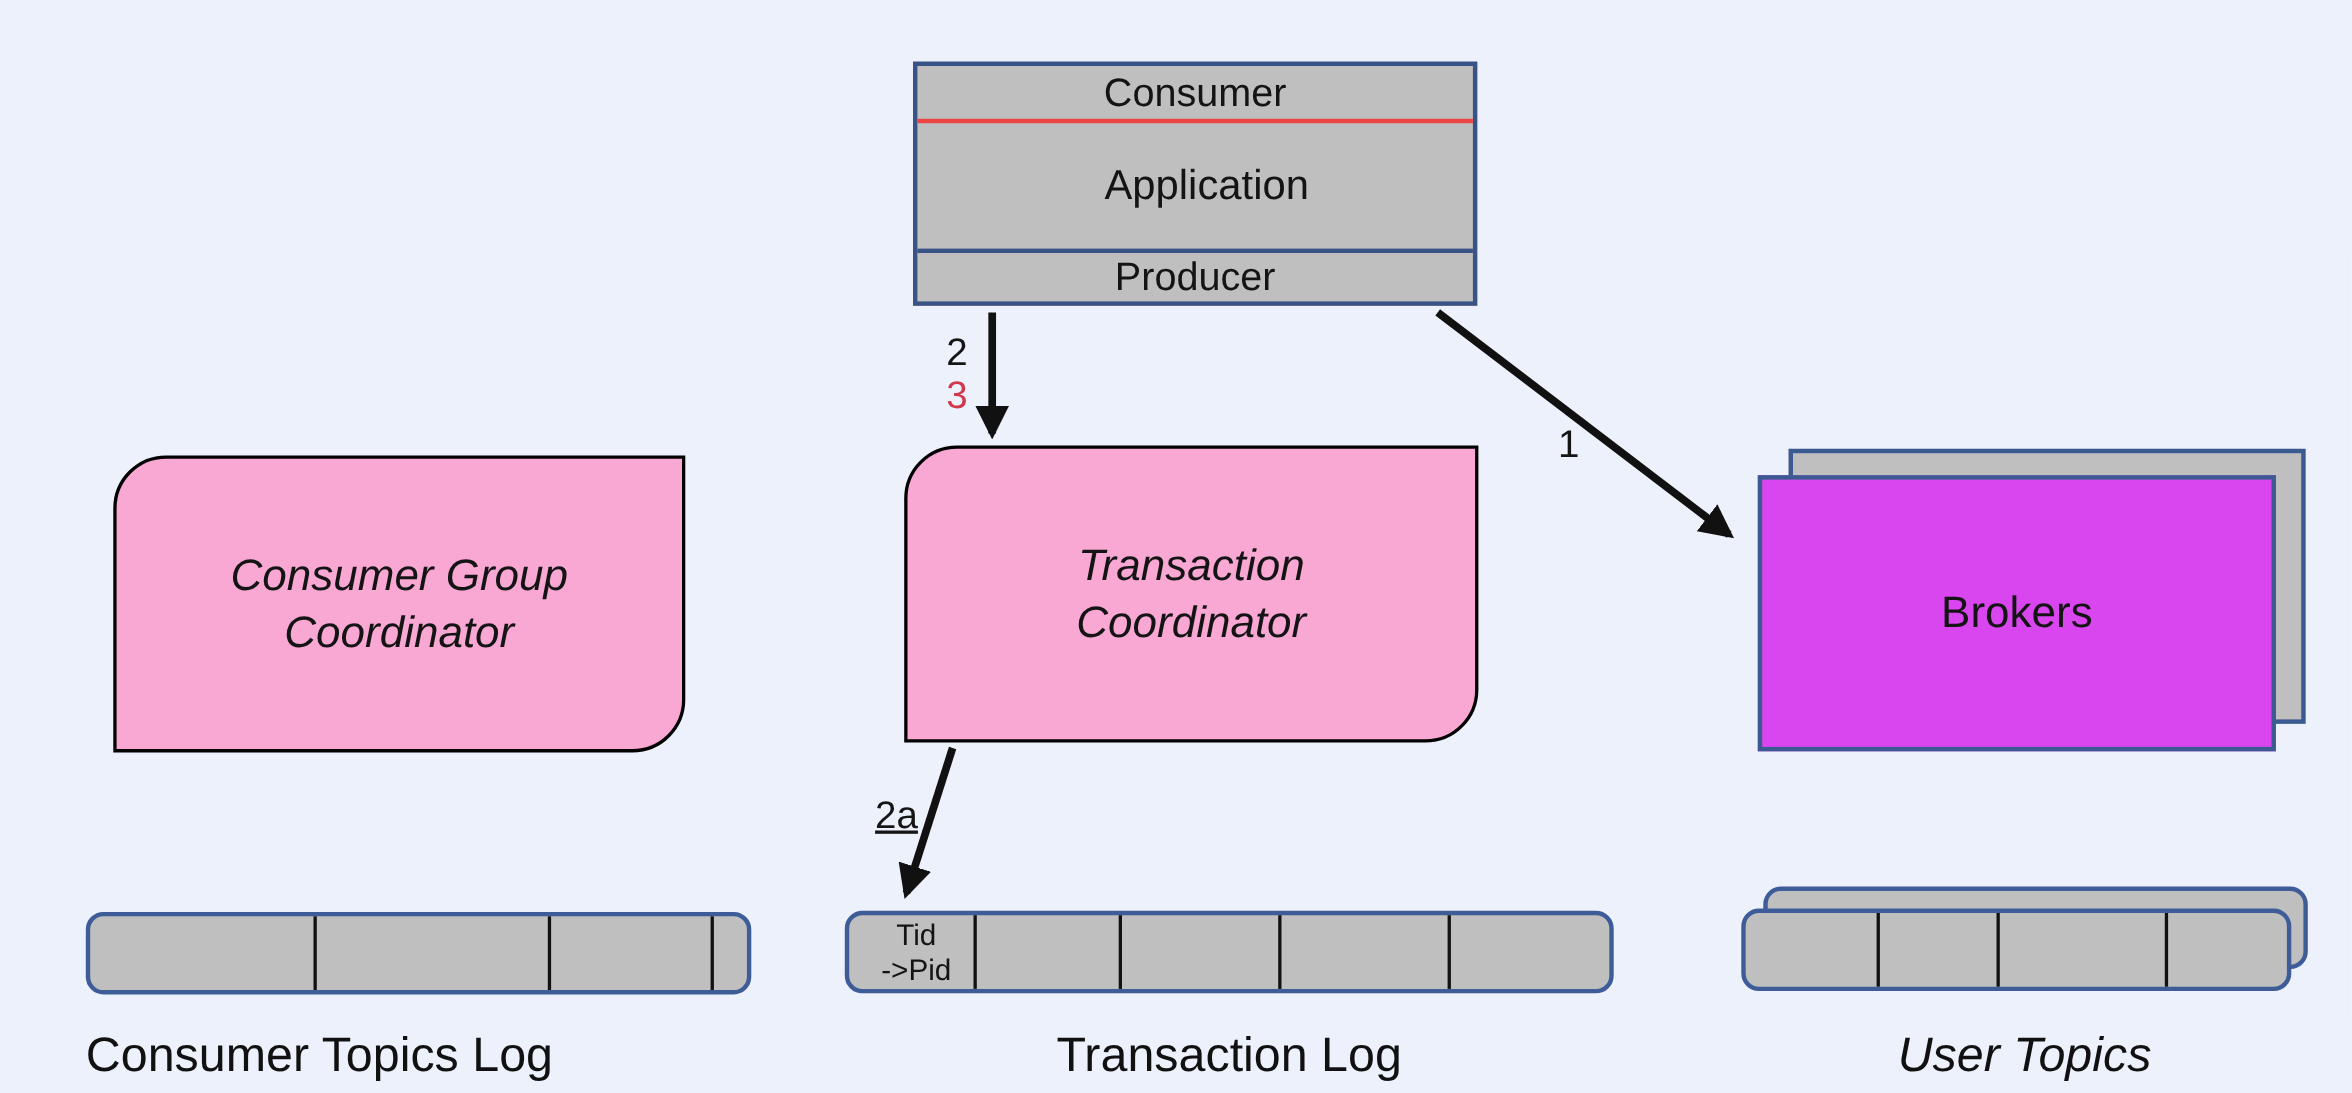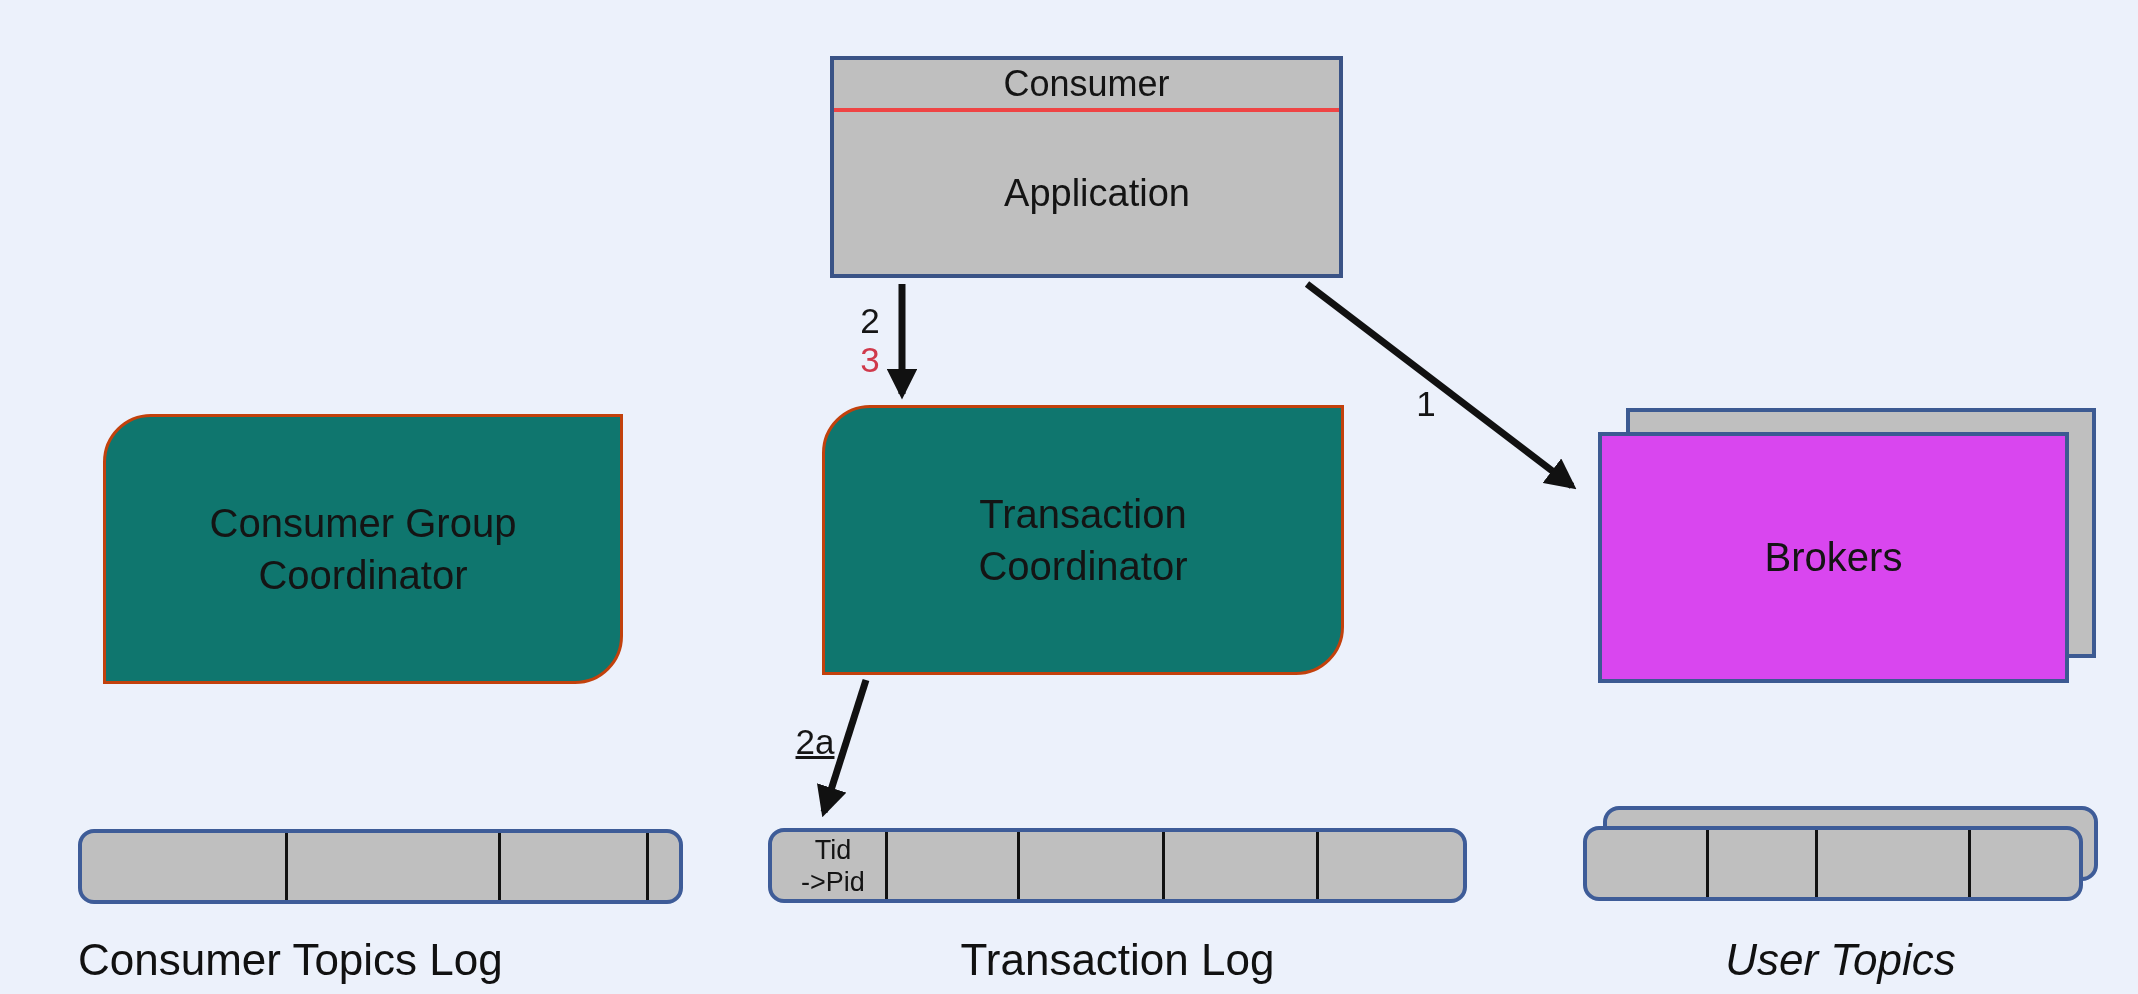--- a/index.html
+++ b/index.html
@@ -7,28 +7,29 @@
   .canvas{
     position:relative;
     width:2138px;height:994px;
     background:#ecf1fb;
     overflow:hidden;
     color:#141414;
   }
   
   .gbox{
     position:absolute;
-    background:#0f766e;
-    border:3px solid #c2410c;
+    background:#f9a8d4;
+    border:3px solid #000000;
     box-sizing:border-box;
     display:flex;align-items:center;justify-content:center;
     text-align:center;
     font-size:40px;line-height:1.3;
     white-space:pre-line;
     color:#141414;
+    font-style:italic;
   }
   .snip{border-radius:48px 0 48px 0;}
   
   .app-box{
     position:absolute;left:830px;top:56px;width:513px;height:222px;
     background:#bfbfbf;border:4px solid #3a5386;box-sizing:border-box;
     display:flex;flex-direction:column;
   }
   .app-row{display:flex;align-items:center;justify-content:center;font-size:36px;}
   .app-row.top{height:48px;border-bottom:4px solid #ef4444;}
@@ -66,20 +67,21 @@
   svg.arrows{position:absolute;left:0;top:0;pointer-events:none;}
 </style>
 </head>
 <body>
 
 <div class="canvas">
 
   <div class="app-box">
     <div class="app-row top">Consumer</div>
     <div class="app-row mid">Application</div>
+    <div class="app-row bot">Producer</div>
   </div>
 
   <div class="gbox snip" style="left:103px;top:414px;width:520px;height:270px;">Consumer Group
 Coordinator</div>
 
   <div class="gbox snip" style="left:822px;top:405px;width:522px;height:270px;">Transaction
 Coordinator</div>
 
   <div class="brokers-back"></div>
   <div class="brokers-front">Brokers</div>

